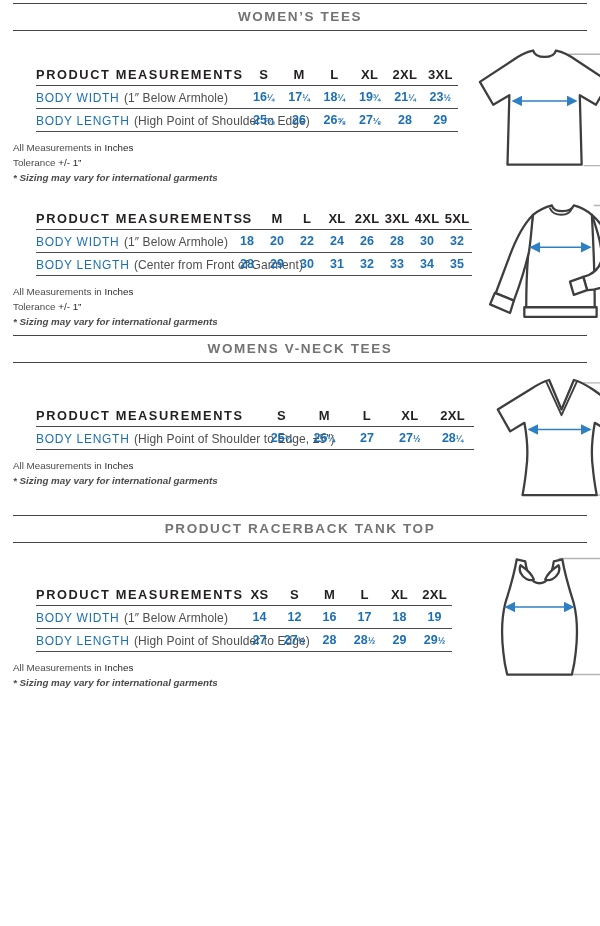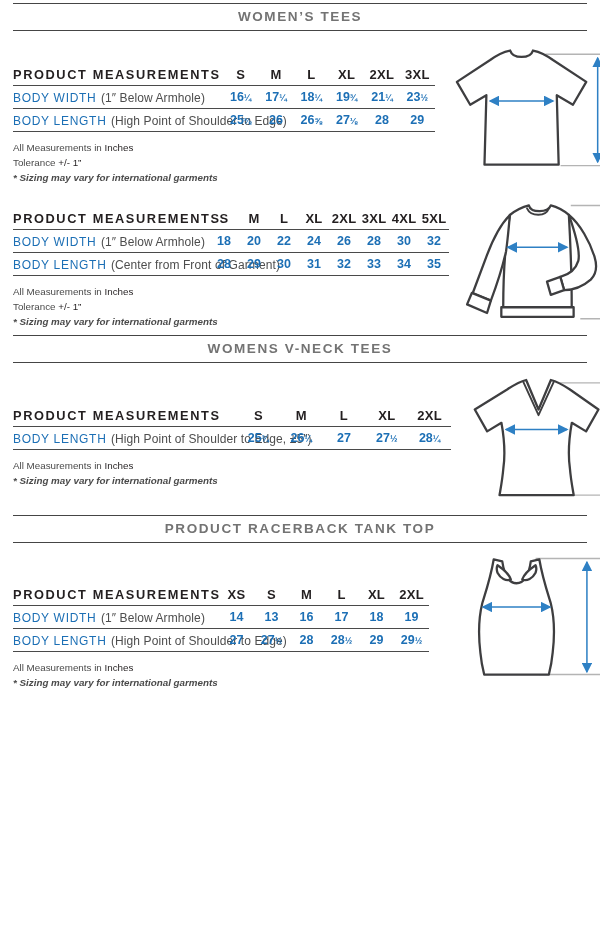--- a/index.html
+++ b/index.html
@@ -11,21 +11,21 @@
   .sec-title{margin:0;font-size:13.5px;font-weight:bold;letter-spacing:1.6px;color:#737373;}
   .sec-body{display:flex;align-items:flex-start;}
   .sb1,.sb2,.sb3{height:152px;}
   .sb4{height:150px;}
   .left{flex:1;margin-left:13px;}
   .s1 .left{padding-top:33px;} .s2 .left{padding-top:25px;}
   .s3 .left{padding-top:42px;} .s4 .left{padding-top:41px;}
   .art{width:176px;flex:0 0 176px;}
   .s1 .art{padding-top:6px;} .s2 .art{padding-top:8px;}
   .s3 .art{padding-top:2px;} .s4 .art{padding-top:2px;}
-  table.size-table{border-collapse:collapse;table-layout:fixed;}
+  table.size-table{border-collapse:collapse;table-layout:fixed;margin-left:23px;}
   .t0{width:422px;} .t1{width:436px;} .t2{width:438px;} .t3{width:416px;}
   .t0 .lbl{width:210px;} .t1 .lbl{width:196px;} .t2 .lbl{width:224px;} .t3 .lbl{width:206px;}
   .size-table td{padding:0;vertical-align:middle;white-space:nowrap;}
   tr.hrow td{height:21px;border-bottom:1.4px solid #4a4a4a;}
   tr.drow td{height:22px;border-bottom:1.4px solid #4a4a4a;}
   .hlabel{font-weight:bold;font-size:12.8px;letter-spacing:1.6px;color:#231f20;}
   .sz{font-weight:bold;font-size:13px;letter-spacing:.3px;color:#231f20;text-align:center;}
   .rlabel{font-weight:normal;font-size:12px;letter-spacing:.7px;color:#1c6fb5;}
   .rnote{font-size:12px;color:#4d4d4d;letter-spacing:.1px;}
   .val{font-weight:bold;font-size:12.5px;color:#1c6fb5;text-align:center;}
@@ -228,21 +228,21 @@
                 <td class="sz">XS</td>
                 <td class="sz">S</td>
                 <td class="sz">M</td>
                 <td class="sz">L</td>
                 <td class="sz">XL</td>
                 <td class="sz">2XL</td>
               </tr>
               <tr class="drow">
                 <td class="lbl"><span class="rlabel">BODY WIDTH</span> <span class="rnote">(1″ Below Armhole)</span></td>
                 <td class="val">14</td>
-                <td class="val">13</td>
+                <td class="val">12</td>
                 <td class="val">16</td>
                 <td class="val">17</td>
                 <td class="val">18</td>
                 <td class="val">19</td>
               </tr>
               <tr class="drow">
                 <td class="lbl"><span class="rlabel">BODY LENGTH</span> <span class="rnote">(High Point of Shoulder to Edge)</span></td>
                 <td class="val">27</td>
                 <td class="val">27<span class="frac">½</span></td>
                 <td class="val">28</td>

